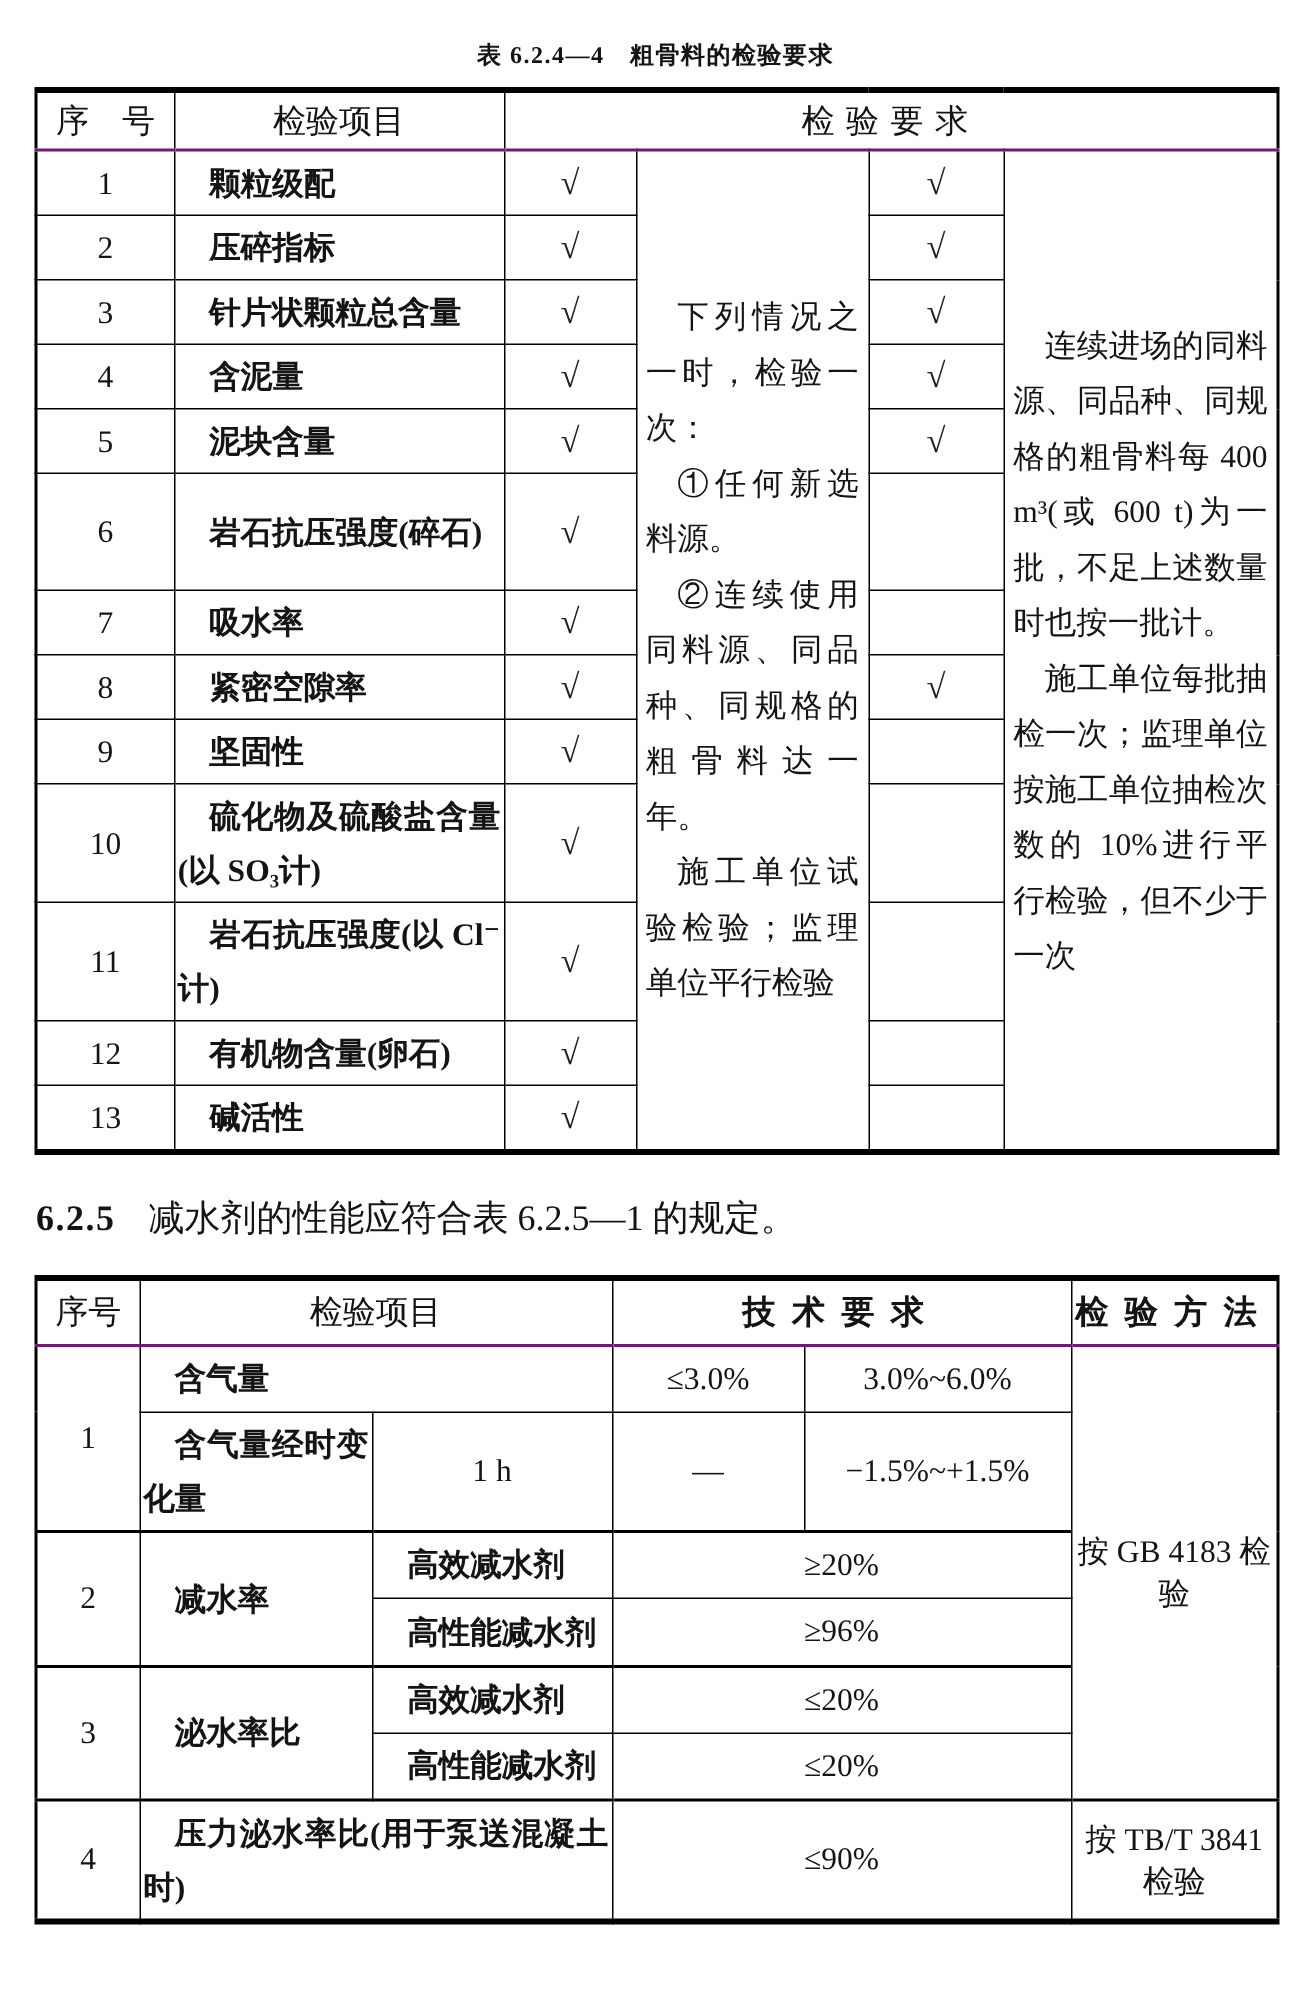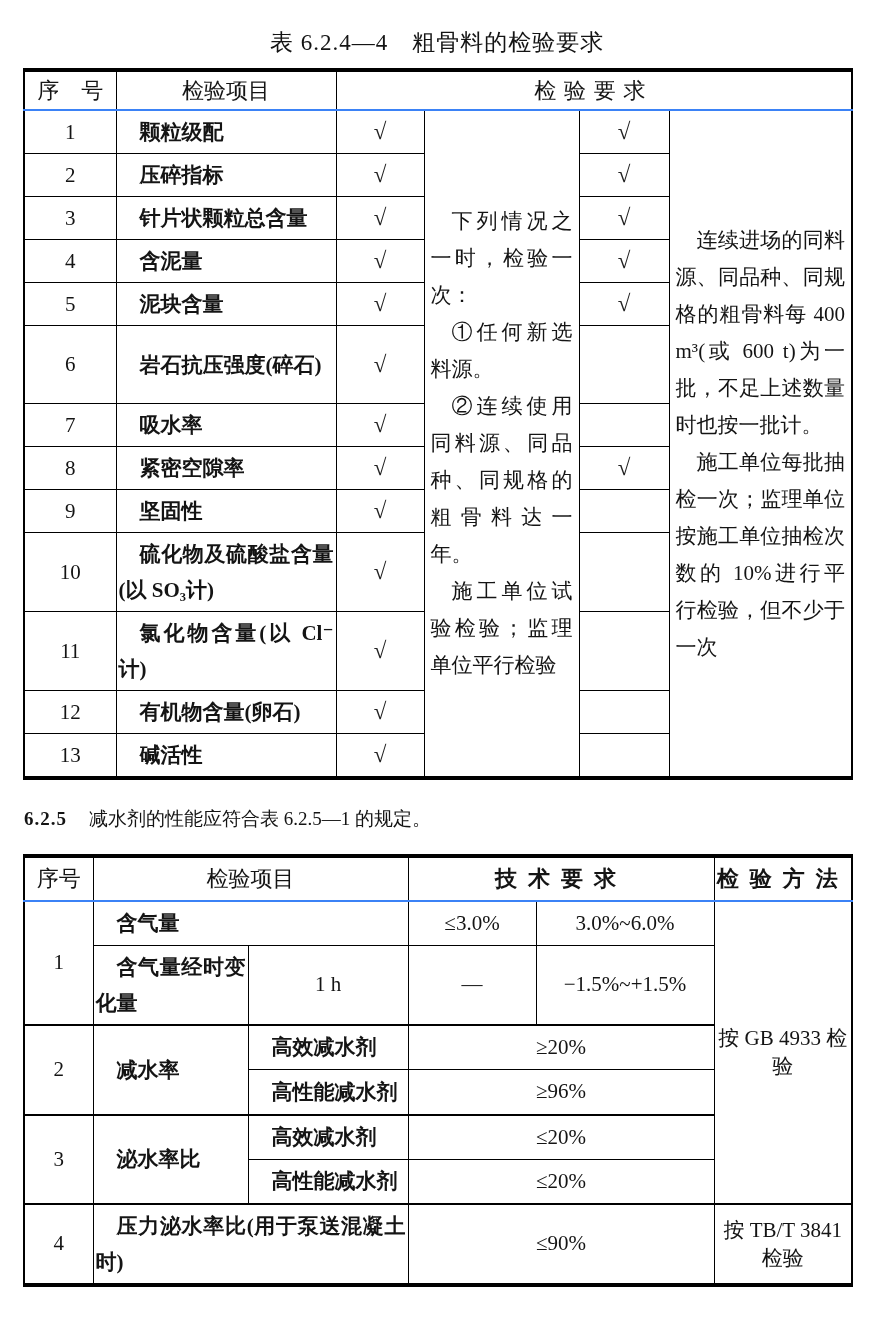--- a/index.html
+++ b/index.html
@@ -2,48 +2,48 @@
 <html><head>
 <meta charset="utf-8">
 <style>
   html,body{margin:0;padding:0;}
   body{
     width:874px;height:1343px;background:#ffffff;color:#141414;
     font-family:"Liberation Serif","DejaVu Serif",serif;
     position:relative;overflow:hidden;
   }
   .tbl-title{
-    text-align:center;font-weight:normal;font-size:23px;letter-spacing:1px;
+    text-align:center;font-weight:bold;font-size:16px;letter-spacing:1px;
   }
   .t1-title{padding-top:27px;margin:0 0 10px 0;}
   .t2-title{margin:0 0 8px 0;}
   table{
     border-collapse:collapse;table-layout:fixed;
     margin-left:23px;width:828px;
     border:2px solid #000;border-top:4px solid #000;border-bottom:4px solid #000;
   }
   td,th{border:1px solid #000;padding:0;font-weight:normal;font-size:21px;overflow:hidden;}
   th{font-size:22px;}
-  .hdr th{border-bottom:2px solid #3b82f6;}
+  .hdr th{border-bottom:2px solid #701a75;}
   .sp-wide{letter-spacing:0.35em;margin-left:40px;}
   .sp-wider{letter-spacing:0.5em;font-weight:bold;}
   .c{text-align:center;vertical-align:middle;}
   .item{
     text-align:justify;vertical-align:middle;
     padding:3px 2px;line-height:36px;font-weight:bold;
   }
   .item .ind{text-indent:1em;display:block;text-align:justify;}
   .check{font-size:23px;color:#222;text-align:center;vertical-align:middle;}
   .paras{vertical-align:middle;padding:4px 6px;}
   .paras p{
     margin:0;text-indent:1em;text-align:justify;line-height:37px;font-size:21px;
   }
   .grp{border-top:2px solid #000;}
   .section-line{
-    margin:26px 0 0 24px;font-size:19px;
+    margin:26px 0 0 24px;font-size:24px;
   }
   .section-line .num{font-weight:bold;margin-right:22px;letter-spacing:1px;}
   .t2-wrap{margin-top:22px;}
 </style>
 </head>
 <body>
 
 <div class="tbl-title t1-title">表 6.2.4—4　粗骨料的检验要求</div>
 
 <table>
@@ -147,21 +147,21 @@
     <td class="c">10</td>
     <td class="item">
           <span class="ind">硫化物及硫酸盐含量(以 SO₃计)</span>
         </td>
     <td class="check">√</td>
     <td class="check"></td>
   </tr>
   <tr style="height:77px">
     <td class="c">11</td>
     <td class="item">
-          <span class="ind">氯化物含量(以 Cl⁻计)</span>
+          <span class="ind">岩石抗压强度(以 Cl⁻计)</span>
         </td>
     <td class="check">√</td>
     <td class="check"></td>
   </tr>
   <tr style="height:39px">
     <td class="c">12</td>
     <td class="item">
           <span class="ind">有机物含量(卵石)</span>
         </td>
     <td class="check">√</td>
@@ -200,21 +200,21 @@
       <th class="c sp-wider" colspan="2">技术要求</th>
       <th class="c sp-wider">检验方法</th>
     </tr>
     <tr style="height:44px">
       <td class="c" rowspan="2">1</td>
       <td class="item" colspan="2">
             <span class="ind">含气量</span>
           </td>
       <td class="c">≤3.0%</td>
       <td class="c">3.0%~6.0%</td>
-      <td class="c" rowspan="6">按 GB 4933 检验</td>
+      <td class="c" rowspan="6">按 GB 4183 检验</td>
     </tr>
     <tr style="height:76px">
       <td class="item">
             <span class="ind">含气量经时变化量</span>
           </td>
       <td class="c">1 h</td>
       <td class="c">—</td>
       <td class="c">−1.5%~+1.5%</td>
     </tr>
     <tr class="grp" style="height:45px">

